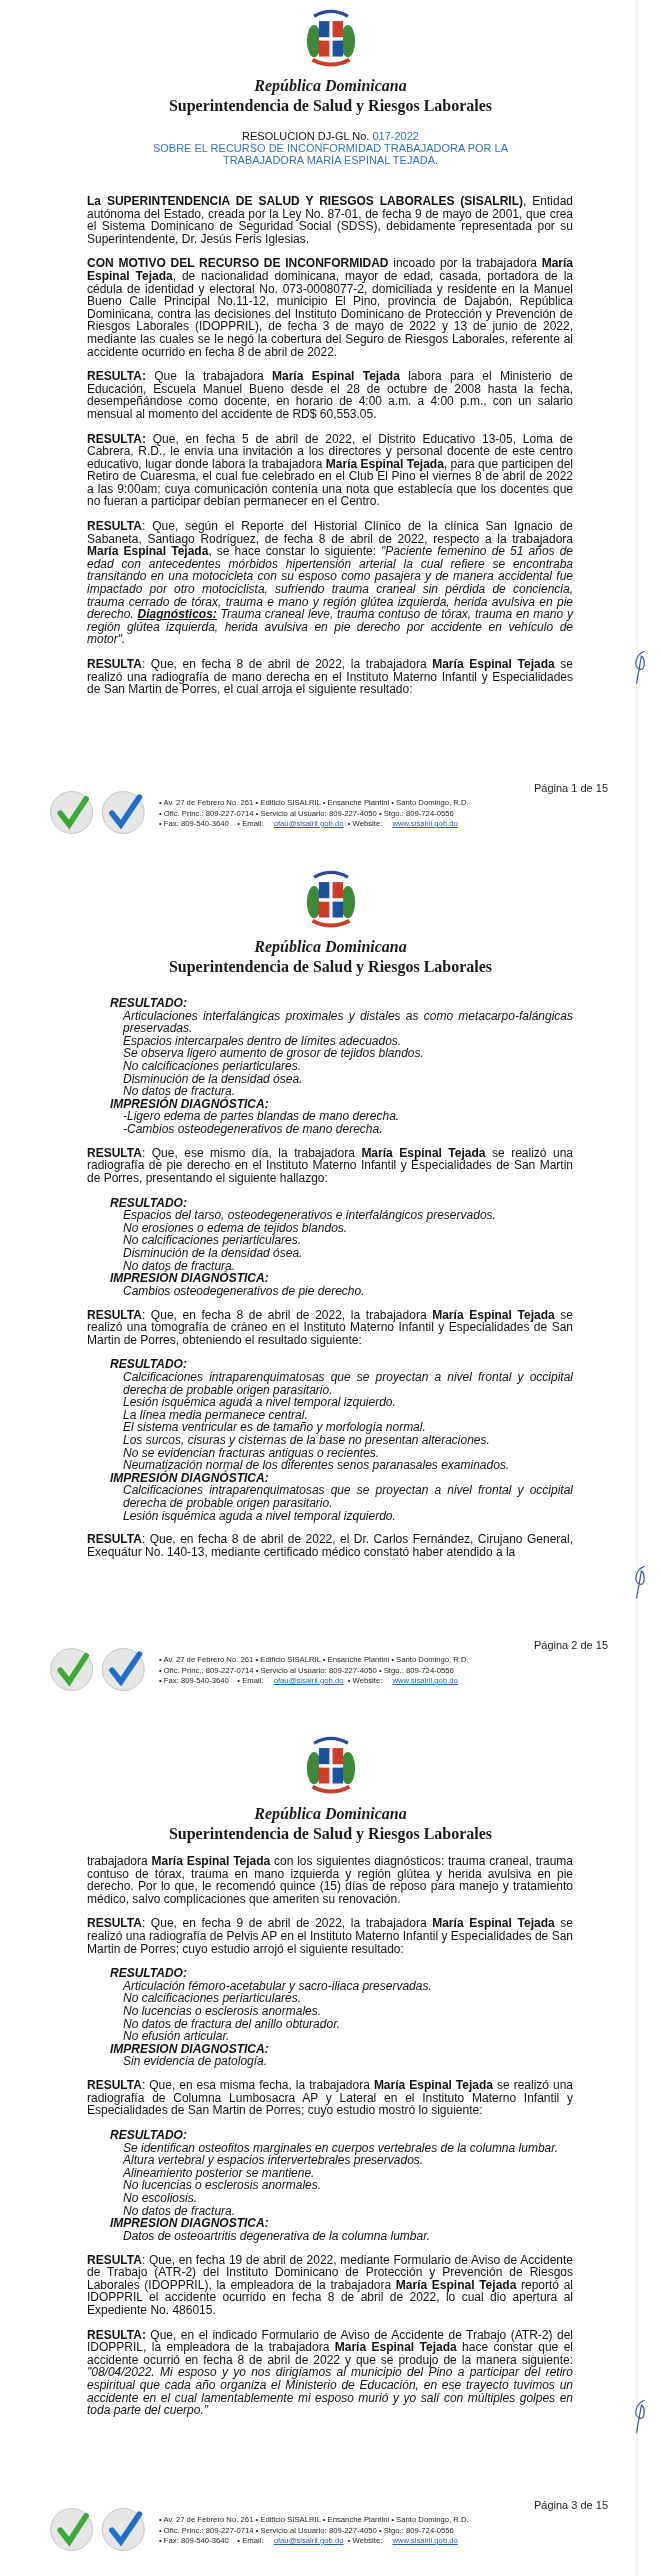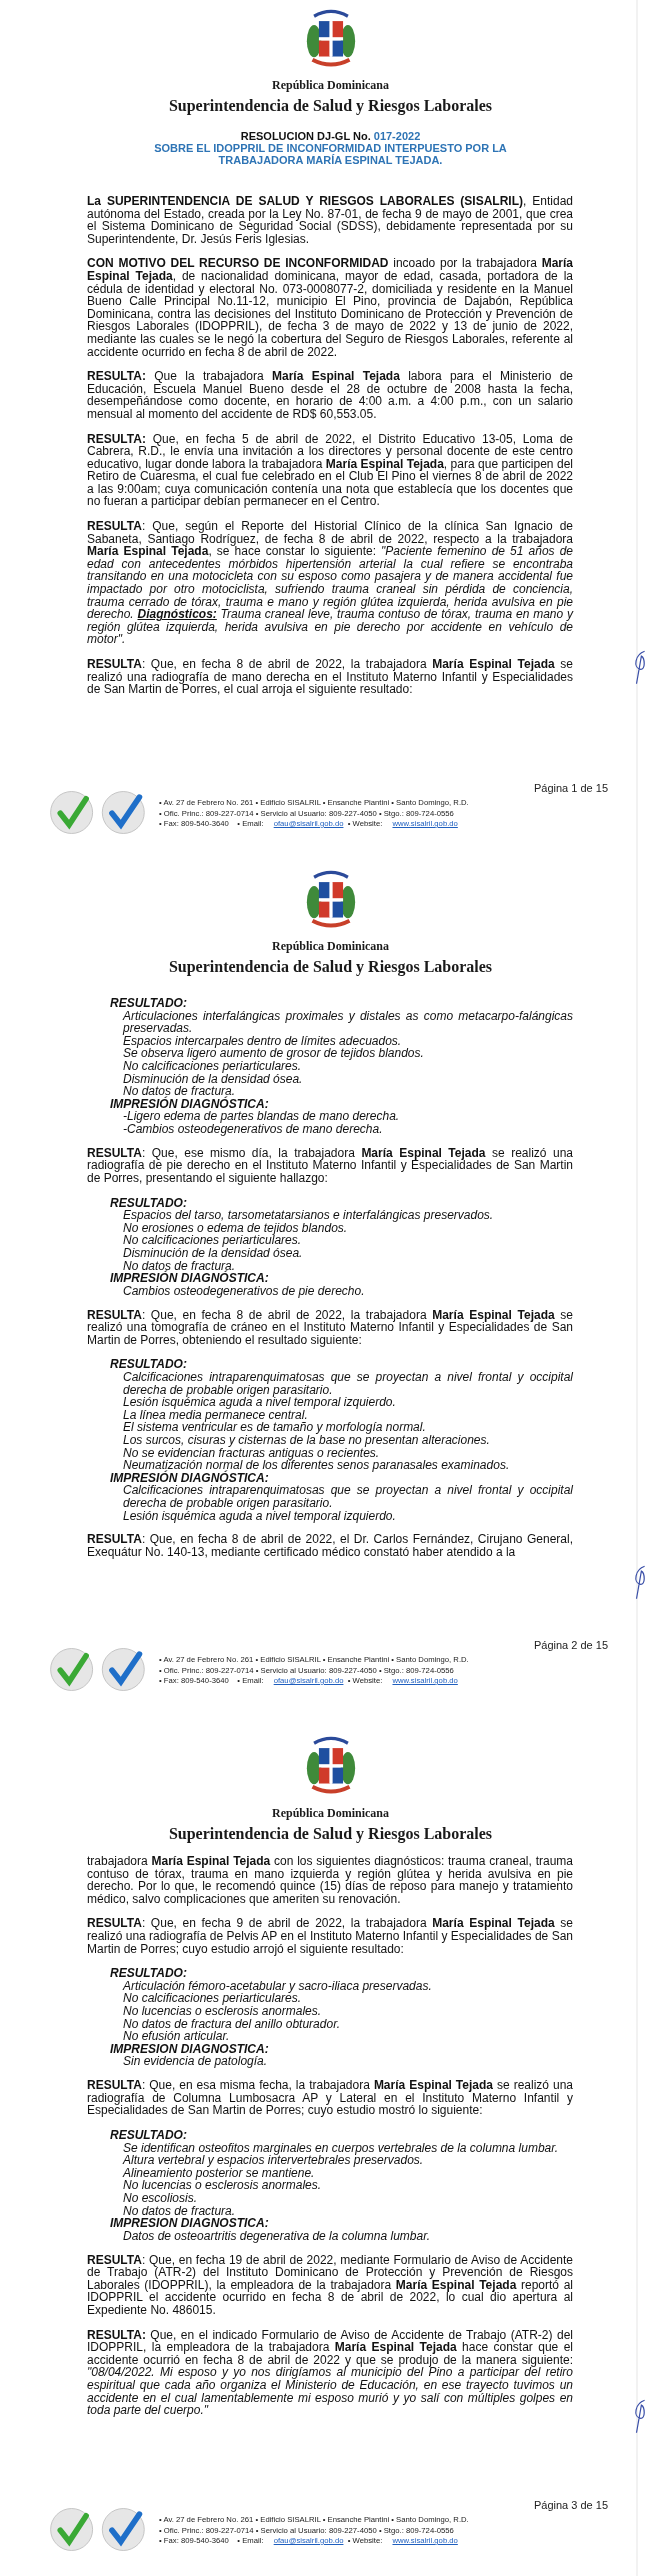--- a/index.html
+++ b/index.html
@@ -4,23 +4,23 @@
 <style>
   html, body { margin: 0; padding: 0; background: #ffffff; }
   body { width: 661px; font-family: "Liberation Sans", sans-serif; color: #111; }
   .page { position: relative; width: 661px; background: #fff; overflow: hidden; }
   .page-1 { height: 858px; }
   .page-2 { height: 858px; }
   .page-3 { height: 861px; }
   .page-edge { position: absolute; top: 0; right: 23px; width: 2.4px; height: 100%; background: #f2f2f2; }
   .crest { position: absolute; left: 50%; transform: translateX(-50%); width: 57px; height: 66px; }
   .inst-title { position: absolute; left: 0; width: 661px; text-align: center; font-family: "Liberation Serif", serif; font-weight: bold; color: #1a1a1a; }
-  .inst-title .l1 { font-size: 12px; line-height: 19.5px; display: block; }
+  .inst-title .l1 { font-size: 16px; line-height: 19.5px; display: block; font-style: italic; }
   .inst-title .l2 { font-size: 16px; line-height: 19.5px; display: block; }
-  .res-head { position: absolute; left: 0; width: 661px; text-align: center; font-weight: bold; font-size: 11px; line-height: 12px; }
+  .res-head { position: absolute; left: 0; width: 661px; text-align: center; font-weight: normal; font-size: 11px; line-height: 12px; }
   .res-head .num { color: #2e74b5; }
   .res-head .sub { color: #2e74b5; display: block; }
   .body-text { position: absolute; left: 87px; width: 486px; font-size: 12px; line-height: 12.6px; text-align: justify; }
   .body-text p { margin: 0 0 12px 0; }
   .body-text b { font-weight: bold; }
   .body-text i { font-style: italic; }
   .ind { margin: 0 0 11.3px 23px !important; font-style: italic; }
   .ind .hd { font-weight: bold; display: block; }
   .ind .ln { display: block; margin-left: 13px; }
   .u { text-decoration: underline; font-weight: bold; }
@@ -48,21 +48,21 @@
     <rect x="20" y="40" width="30" height="4" fill="#fff"></rect>
     <path d="M12 68 Q35 80 58 68" stroke="#c8402a" stroke-width="5" fill="none"></path>
   </svg>
   <div class="inst-title" style="top:76px">
     <span class="l1">República Dominicana</span>
     <span class="l2">Superintendencia de Salud y Riesgos Laborales</span>
   </div>
   <div class="res-head" style="top:130px">
     <span>RESOLUCION DJ-GL No.</span>
     <span class="num">017-2022</span>
-    <span class="sub">SOBRE EL IDOPPRIL DE INCONFORMIDAD INTERPUESTO POR LA</span>
+    <span class="sub">SOBRE EL RECURSO DE INCONFORMIDAD TRABAJADORA POR LA</span>
     <span class="sub">TRABAJADORA MARÍA ESPINAL TEJADA.</span>
   </div>
 
   <div class="body-text" style="top:195px">
     <p><b>La SUPERINTENDENCIA DE SALUD Y RIESGOS LABORALES (SISALRIL)</b><span>, Entidad autónoma del Estado, creada por la Ley No. 87-01, de fecha 9 de mayo de 2001, que crea el Sistema Dominicano de Seguridad Social (SDSS), debidamente representada por su Superintendente, Dr. Jesús Feris Iglesias.</span></p>
     <p><b>CON MOTIVO DEL RECURSO DE INCONFORMIDAD</b><span> incoado por la trabajadora </span><b>María Espinal Tejada</b><span>, de nacionalidad dominicana, mayor de edad, casada, portadora de la cédula de identidad y electoral No. 073-0008077-2, domiciliada y residente en la Manuel Bueno Calle Principal No.11-12, municipio El Pino, provincia de Dajabón, República Dominicana, contra las decisiones del Instituto Dominicano de Protección y Prevención de Riesgos Laborales (IDOPPRIL), de fecha 3 de mayo de 2022 y 13 de junio de 2022, mediante las cuales se le negó la cobertura del Seguro de Riesgos Laborales, referente al accidente ocurrido en fecha 8 de abril de 2022.</span></p>
     <p><b>RESULTA:</b><span> Que la trabajadora </span><b>María Espinal Tejada</b><span> labora para el Ministerio de Educación, Escuela Manuel Bueno desde el 28 de octubre de 2008 hasta la fecha, desempeñándose como docente, en horario de 4:00 a.m. a 4:00 p.m., con un salario mensual al momento del accidente de RD$ 60,553.05.</span></p>
     <p><b>RESULTA:</b><span> Que, en fecha 5 de abril de 2022, el Distrito Educativo 13-05, Loma de Cabrera, R.D., le envía una invitación a los directores y personal docente de este centro educativo, lugar donde labora la trabajadora </span><b>María Espinal Tejada</b><span>, para que participen del Retiro de Cuaresma, el cual fue celebrado en el Club El Pino el viernes 8 de abril de 2022 a las 9:00am; cuya comunicación contenía una nota que establecía que los docentes que no fueran a participar debían permanecer en el Centro.</span></p>
     <p><b>RESULTA</b><span>: Que, según el Reporte del Historial Clínico de la clínica San Ignacio de Sabaneta, Santiago Rodríguez, de fecha 8 de abril de 2022, respecto a la trabajadora </span><b>María Espinal Tejada</b><span>, se hace constar lo siguiente: </span><i>"Paciente femenino de 51 años de edad con antecedentes mórbidos hipertensión arterial la cual refiere se encontraba transitando en una motocicleta con su esposo como pasajera y de manera accidental fue impactado por otro motociclista, sufriendo trauma craneal sin pérdida de conciencia, trauma cerrado de tórax, trauma e mano y región glútea izquierda, herida avulsiva en pie derecho.  </i><i class="u">Diagnósticos:</i><i> Trauma craneal leve, trauma contuso de tórax, trauma en mano y región glútea izquierda, herida avulsiva en pie derecho por accidente en vehículo de motor".</i></p>
     <p><b>RESULTA</b><span>: Que, en fecha 8 de abril de 2022, la trabajadora </span><b>María Espinal Tejada</b><span> se realizó una radiografía de mano derecha en el Instituto Materno Infantil y Especialidades de San Martin de Porres, el cual arroja el siguiente resultado:</span></p>
@@ -116,21 +116,21 @@
       <span class="ln">No calcificaciones periarticulares.</span>
       <span class="ln">Disminución de la densidad ósea.</span>
       <span class="ln">No datos de fractura.</span>
       <span class="hd">IMPRESIÓN DIAGNÓSTICA:</span>
       <span class="ln">-Ligero edema de partes blandas de mano derecha.</span>
       <span class="ln">-Cambios osteodegenerativos de mano derecha.</span>
     </p>
     <p><b>RESULTA</b><span>: Que, ese mismo día, la trabajadora </span><b>María Espinal Tejada</b><span> se realizó una radiografía de pie derecho en el Instituto Materno Infantil y Especialidades de San Martin de Porres, presentando el siguiente hallazgo:</span></p>
     <p class="ind">
       <span class="hd">RESULTADO:</span>
-      <span class="ln">Espacios del tarso, tarsometatarsianos e interfalángicas preservados.</span>
+      <span class="ln">Espacios del tarso, osteodegenerativos e interfalángicos preservados.</span>
       <span class="ln">No erosiones o edema de tejidos blandos.</span>
       <span class="ln">No calcificaciones periarticulares.</span>
       <span class="ln">Disminución de la densidad ósea.</span>
       <span class="ln">No datos de fractura.</span>
       <span class="hd">IMPRESIÓN DIAGNÓSTICA:</span>
       <span class="ln">Cambios osteodegenerativos de pie derecho.</span>
     </p>
     <p><b>RESULTA</b><span>: Que, en fecha 8 de abril de 2022, la trabajadora </span><b>María Espinal Tejada</b><span> se realizó una tomografía de cráneo en el Instituto Materno Infantil y Especialidades de San Martin de Porres, obteniendo el resultado siguiente:</span></p>
     <p class="ind">
       <span class="hd">RESULTADO:</span>

